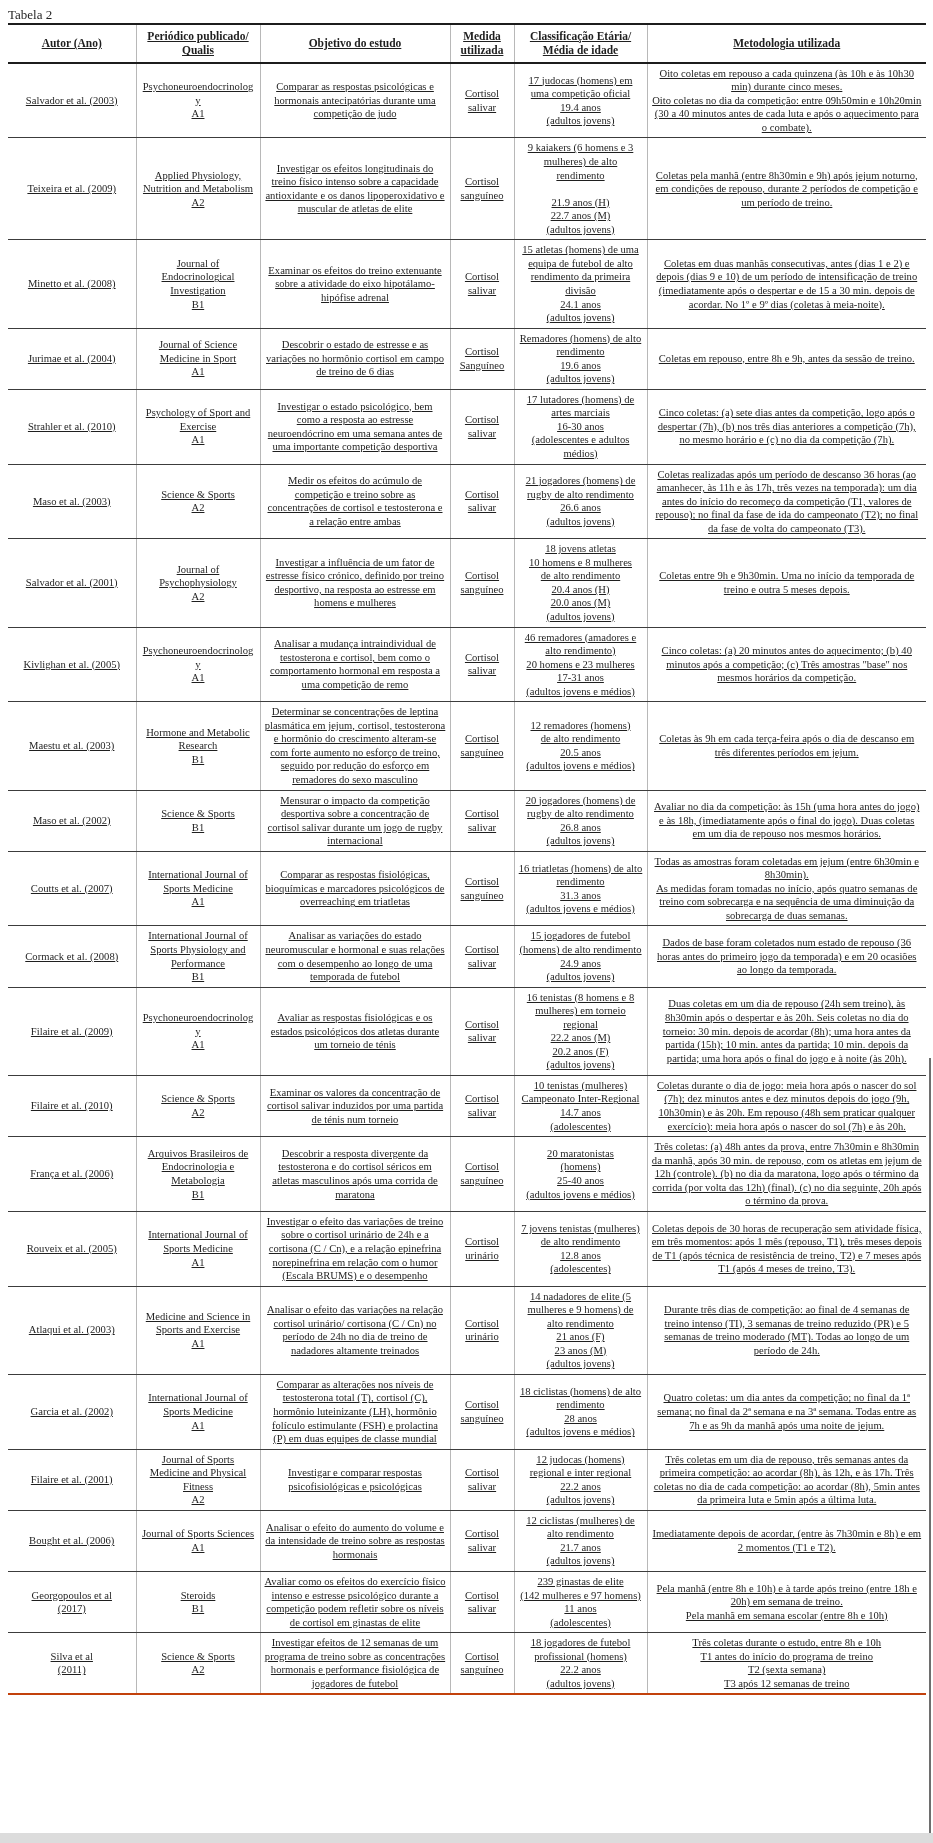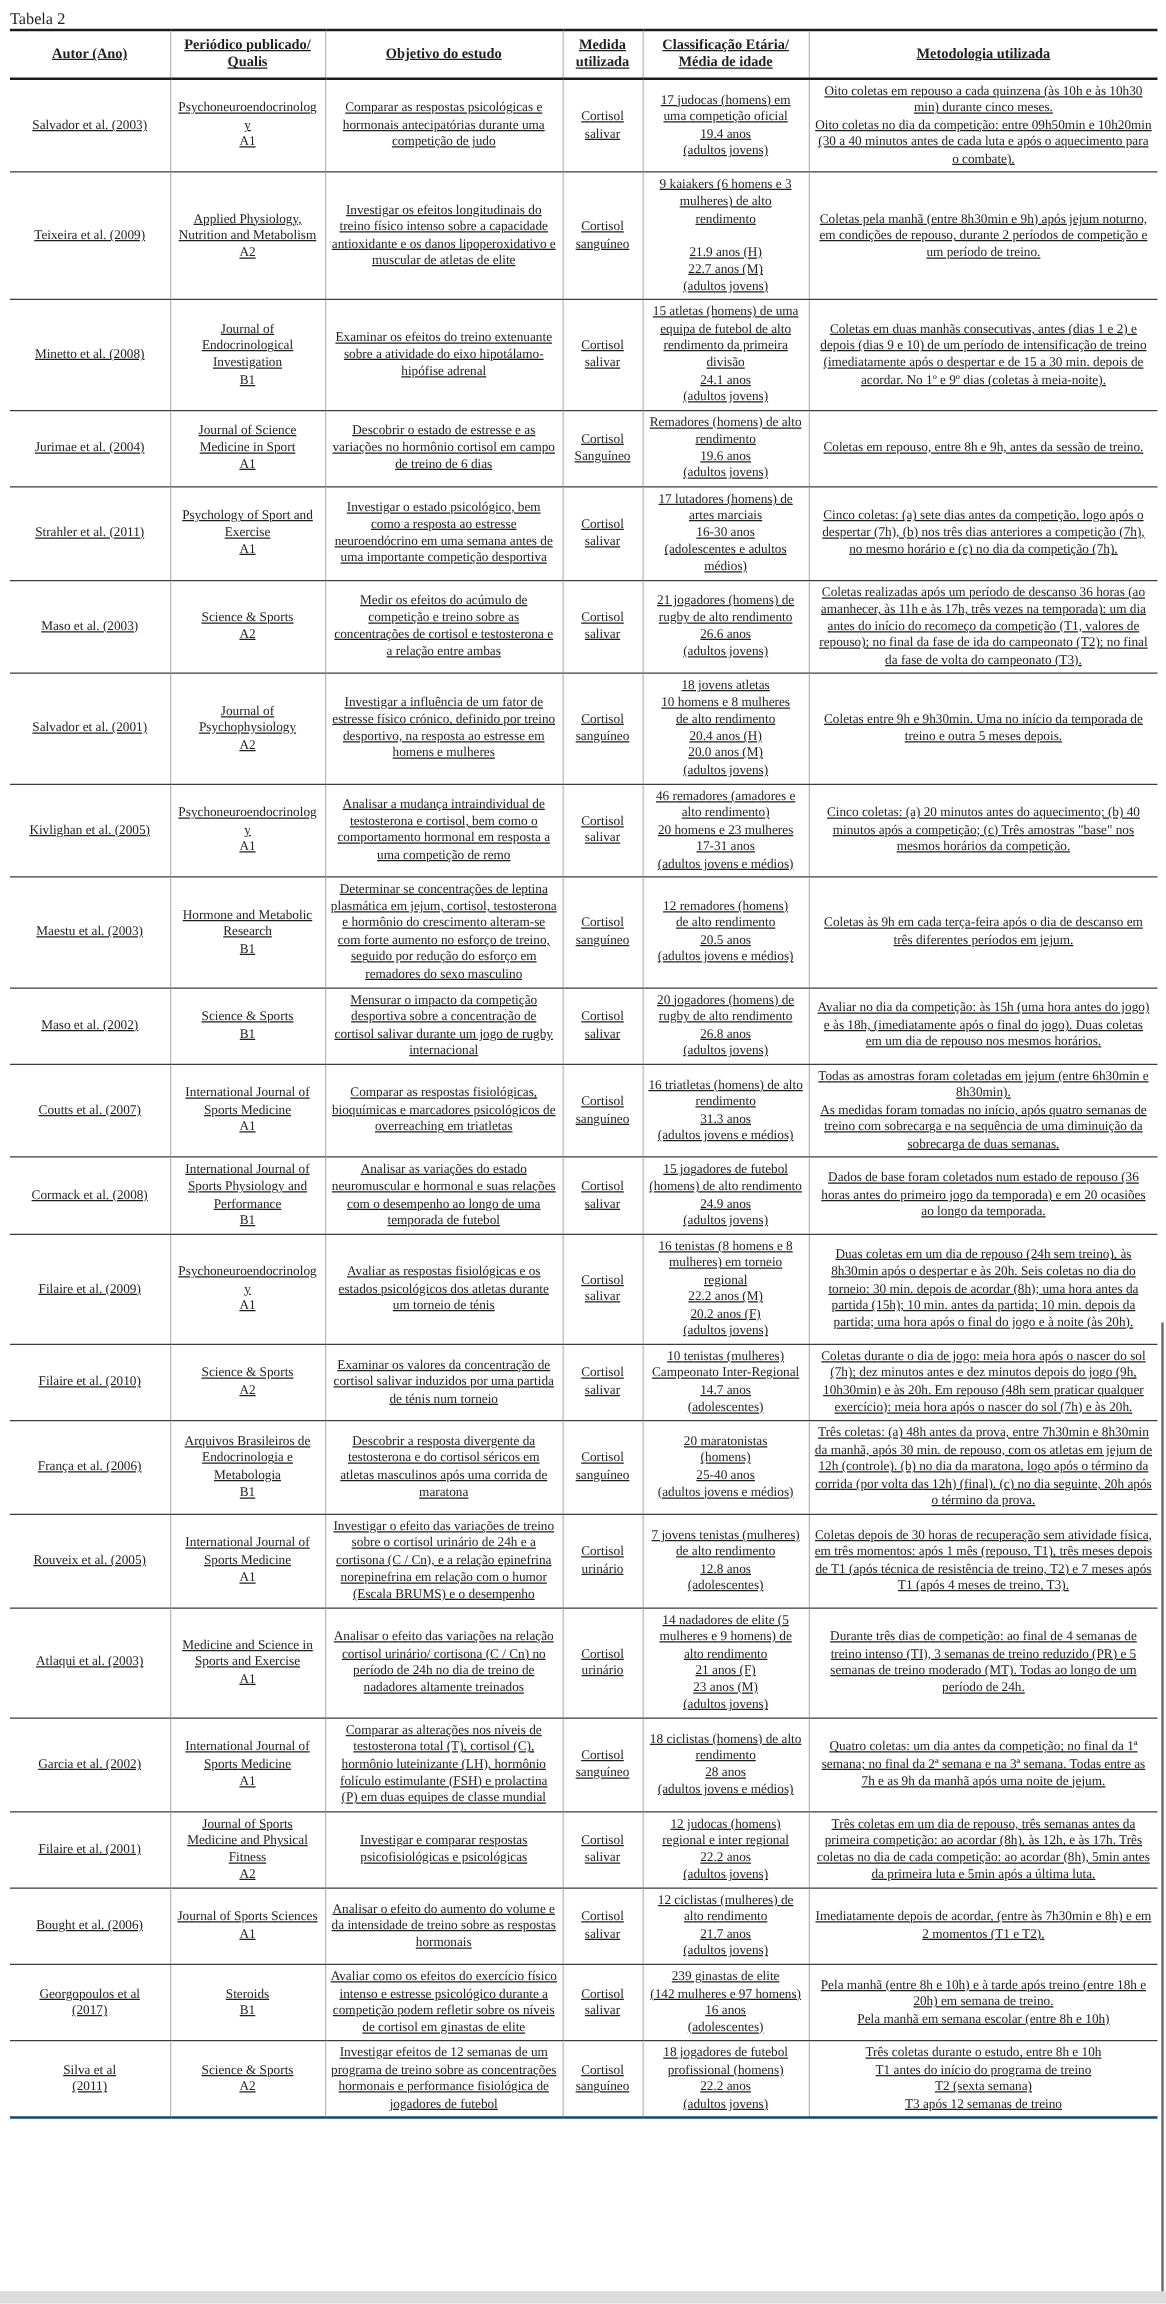--- a/index.html
+++ b/index.html
@@ -57,21 +57,21 @@
     line-height: 1.28;
     padding: 3px 4px;
     border-bottom: 1px solid #3c3c3c;
     border-left: 1px solid #b8b8b8;
     white-space: pre-line;
     text-align: center;
     vertical-align: middle;
     word-wrap: break-word;
   }
   tbody td:first-child { border-left: none; }
-  tbody tr:last-child td { border-bottom: 2px solid #0c4a6e; }
+  tbody tr:last-child td { border-bottom: 2px solid #c2410c; }
   tbody td div { white-space: pre-line; }
   .scrollbar-thumb {
     position: absolute;
     left: 929px;
     top: 1058px;
     width: 2px;
     height: 778px;
     background: #6e6e6e;
   }
   .bottom-edge {
@@ -152,21 +152,21 @@
           <td><div>Journal of Science Medicine in Sport</div><div>A1</div></td>
           <td>Descobrir o estado de estresse e as variações no hormônio cortisol em campo de treino de 6 dias</td>
           <td>Cortisol
 Sanguíneo</td>
           <td>Remadores (homens) de alto rendimento
 19.6 anos
 (adultos jovens)</td>
           <td>Coletas em repouso, entre 8h e 9h, antes da sessão de treino.</td>
         </tr>
         <tr>
-          <td>Strahler et al. (2011)</td>
+          <td>Strahler et al. (2010)</td>
           <td><div>Psychology of Sport and Exercise</div><div>A1</div></td>
           <td>Investigar o estado psicológico, bem como a resposta ao estresse neuroendócrino em uma semana antes de uma importante competição desportiva</td>
           <td>Cortisol
 salivar</td>
           <td>17 lutadores (homens) de artes marciais
 16-30 anos
 (adolescentes e adultos médios)</td>
           <td>Cinco coletas: (a) sete dias antes da competição, logo após o despertar (7h), (b) nos três dias anteriores a competição (7h), no mesmo horário e (c) no dia da competição (7h).</td>
         </tr>
         <tr>
@@ -347,21 +347,21 @@
         </tr>
         <tr>
           <td>Georgopoulos et al
 (2017)</td>
           <td><div>Steroids</div><div>B1</div></td>
           <td>Avaliar como os efeitos do exercício físico intenso e estresse psicológico durante a competição podem refletir sobre os níveis de cortisol em ginastas de elite</td>
           <td>Cortisol
 salivar</td>
           <td>239 ginastas de elite
 (142 mulheres e 97 homens)
-16 anos
+11 anos
 (adolescentes)</td>
           <td>Pela manhã (entre 8h e 10h) e à tarde após treino (entre 18h e 20h) em semana de treino.
 Pela manhã em semana escolar (entre 8h e 10h)</td>
         </tr>
         <tr>
           <td>Silva et al
 (2011)</td>
           <td><div>Science &amp; Sports</div><div>A2</div></td>
           <td>Investigar efeitos de 12 semanas de um programa de treino sobre as concentrações hormonais e performance fisiológica de jogadores de futebol</td>
           <td>Cortisol

